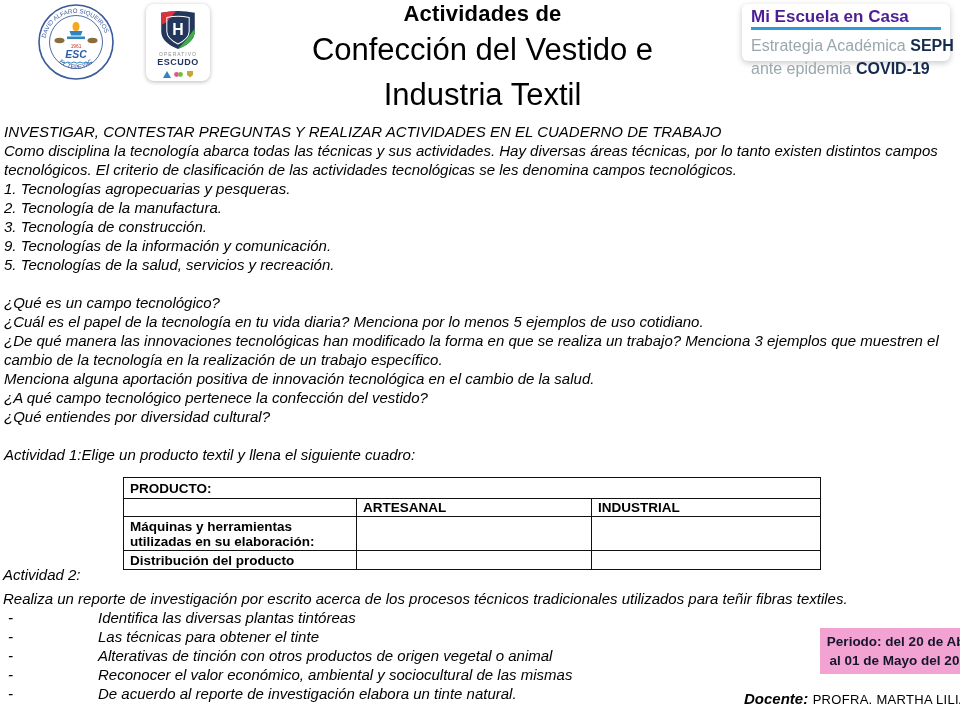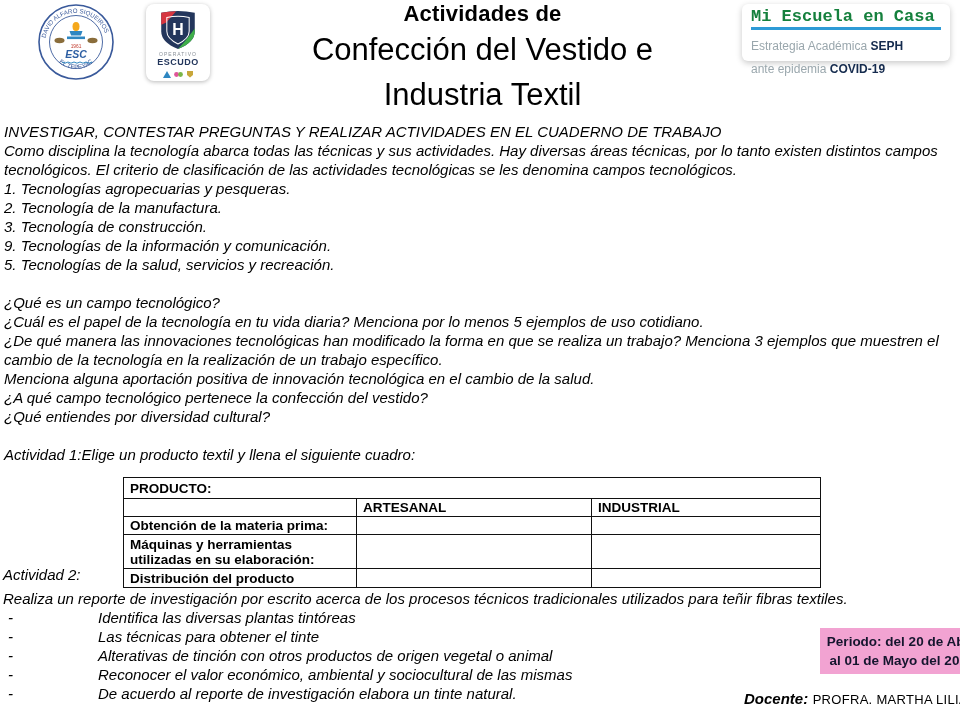--- a/index.html
+++ b/index.html
@@ -22,23 +22,23 @@
 
   .title-wrap { position:absolute; left:210px; top:0; width:545px; text-align:center; }
   .title-small { font-size:22px; font-weight:bold; line-height:27px; letter-spacing:.2px; }
   .title-big { font-size:31px; line-height:45px; font-weight:400; }
 
   .seph-card {
     position:absolute; left:742px; top:4px; width:208px; height:57px;
     background:#fff; border-radius:6px; box-shadow:0 2px 6px rgba(0,0,0,.22);
     padding:3px 9px; box-sizing:border-box;
   }
-  .seph-title { color:#15803d; font-weight:bold; font-size:17px; line-height:19px;font-family:Liberation Mono, monospace; }
+  .seph-title { color:#4c1d95; font-weight:bold; font-size:17px; line-height:19px; }
   .seph-rule { height:3px; background:#2e9bd6; margin:1px 0 2px; border:0; }
-  .seph-line { font-size:12px; color:#9aa7ad; line-height:14px; white-space:nowrap;margin-top:9px; }
+  .seph-line { font-size:16px; color:#9aa7ad; line-height:14px; white-space:nowrap;margin-top:9px; }
   .seph-bold { color:#152b4e; font-weight:bold; }
 
   
   .body-text {
     position:absolute; left:4px; top:122px; width:952px;
     font-style:italic; font-size:15px; line-height:19px;
   }
   .spacer { height:19px; }
 
   
@@ -164,25 +164,20 @@
       </colgroup>
     <tbody>
         <tr style="height:21px">
       <td colspan="3">PRODUCTO:</td>
     </tr>
     <tr style="height:16px">
       <td></td>
       <td class="center">ARTESANAL</td>
       <td class="center">INDUSTRIAL</td>
     </tr>
-    <tr style="height:18px">
-      <td>Obtención de la materia prima:</td>
-      <td></td>
-      <td></td>
-    </tr>
     <tr style="height:34px">
       <td>Máquinas y herramientas utilizadas en su elaboración:</td>
       <td></td>
       <td></td>
     </tr>
     <tr style="height:19px">
       <td>Distribución del producto</td>
       <td></td>
       <td></td>
     </tr>

